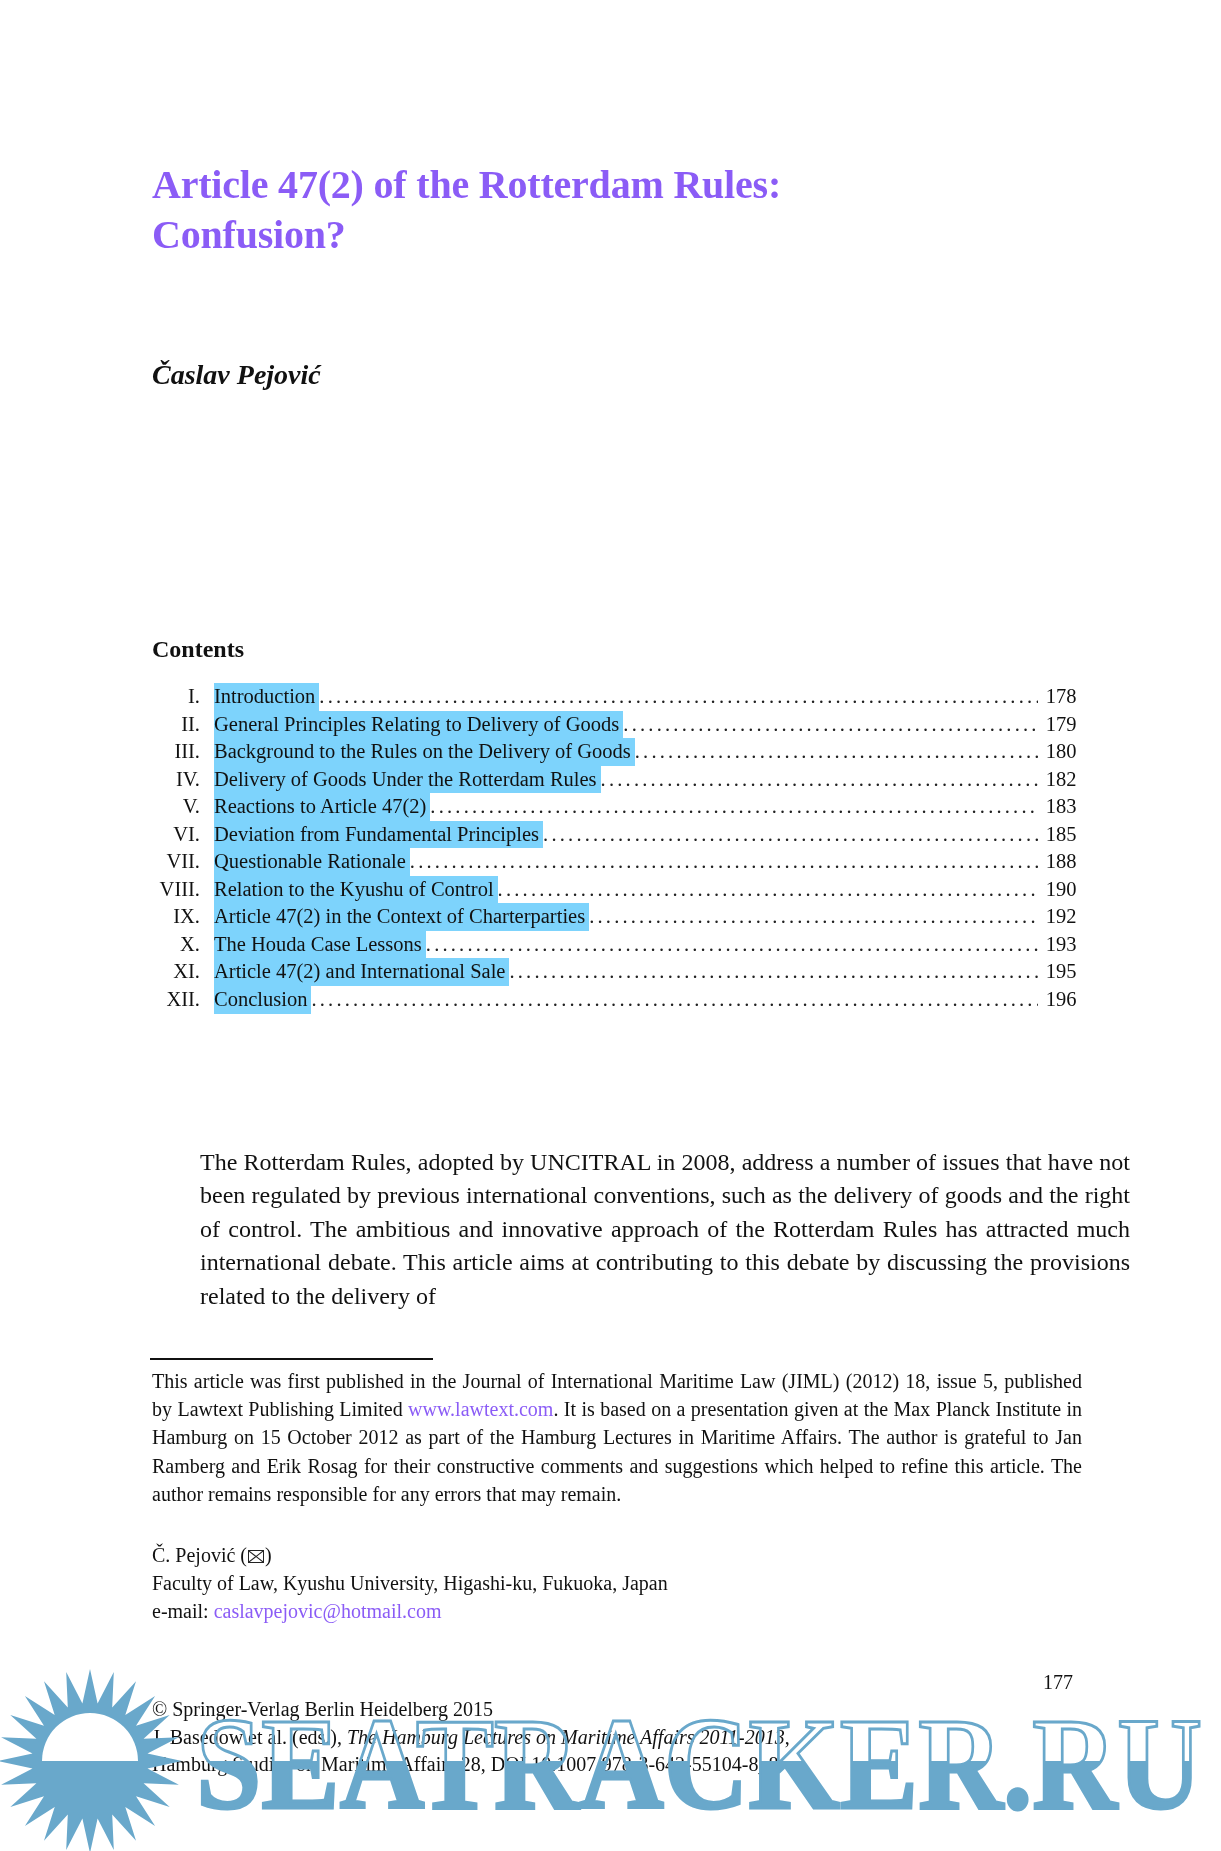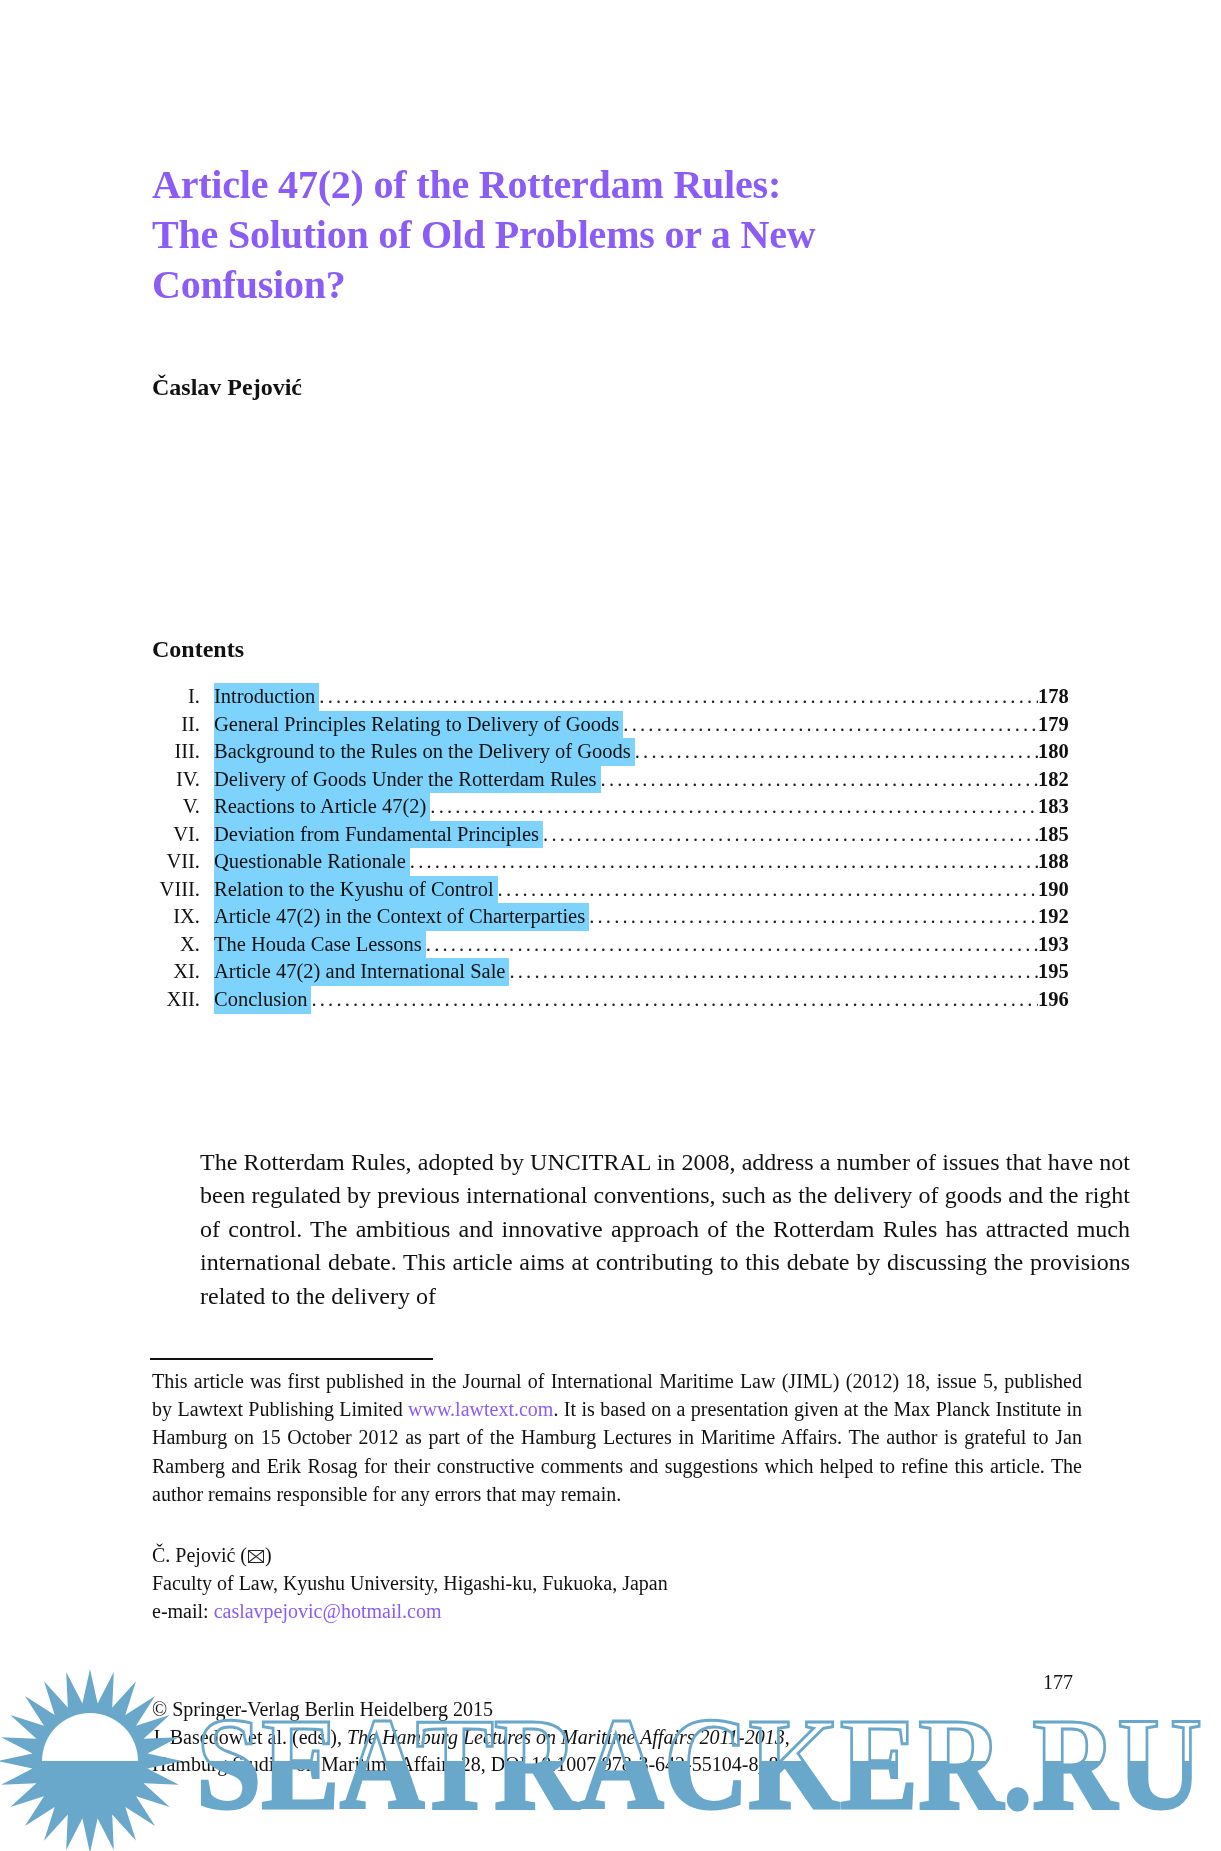--- a/index.html
+++ b/index.html
@@ -1,28 +1,28 @@
 <!DOCTYPE html>
 <html><head>
 <meta charset="utf-8">
 <style>
   html, body { margin: 0; padding: 0; background: #ffffff; }
   body { width: 1221px; height: 1851px; position: relative; overflow: hidden;
          font-family: "Liberation Serif", "DejaVu Serif", serif; color: #111; }
   .abs { position: absolute; }
   .title { left: 152px; top: 160px; width: 900px; font-weight: bold; font-size: 40px;
            line-height: 50px; letter-spacing: -0.2px; color: #8b5cf6; }
-  .author { left: 152px; top: 372px; font-weight: bold; font-size: 24px; line-height: 30px; }
+  .author { left: 152px; top: 360px; font-weight: bold; font-size: 28px; line-height: 30px; font-style: italic; }
   .contents-head { left: 152px; top: 634px; font-weight: bold; font-size: 24px; line-height: 30px; }
   .toc { left: 150px; top: 683px; width: 934px; font-size: 20.5px; }
   .toc-row { display: flex; align-items: baseline; height: 27.55px; line-height: 27.55px; }
   .toc-num { width: 50px; text-align: right; flex: 0 0 50px; }
   .toc-label { flex: 0 0 auto; margin-left: 14px; white-space: nowrap; background: #7dd3fc; padding-right: 4px; }
   .toc-dots { flex: 1 1 auto; overflow: hidden; white-space: nowrap; letter-spacing: 3.2px; color: #222; }
-  .toc-page { flex: 0 0 46px; text-align: left; font-weight: bold; }
+  .toc-page { flex: 0 0 46px; text-align: center; }
   .body-text { left: 152px; top: 1146px; width: 930px; font-size: 24px; line-height: 33.4px;
                text-align: justify; margin-left: 48px; }
   .fn-rule { left: 150px; top: 1358px; width: 283px; height: 0; border-top: 2px solid #111; }
   .footnote { left: 152px; top: 1367px; width: 930px; font-size: 20px; line-height: 28.2px;
               text-align: justify; }
   .link { color: #8b5cf6; }
   .contact { left: 152px; top: 1541px; font-size: 20px; line-height: 28px; }
   .footer { left: 152px; top: 1669px; font-size: 20px; line-height: 27.5px; width: 930px; margin-top: 27px; }
   .page-num { right: 148px; top: 1669px; font-size: 20px; line-height: 27.5px; }
   .italic { font-style: italic; }
@@ -32,21 +32,20 @@
                width: 20px; height: 0; border-top: 1.2px solid #222; }
   .mail-icon::before { transform: rotate(38deg); }
   .mail-icon::after { transform: rotate(-38deg); }
   .watermark { left: 0; top: 1660px; width: 1221px; height: 191px; pointer-events: none; }
 </style>
 </head>
 <body>
 
 <div class="abs title">
   <div>Article 47(2) of the Rotterdam Rules:</div>
-  <div>The Solution of Old Problems or a New</div>
   <div>Confusion?</div>
 </div>
 
 <div class="abs author">Časlav Pejović</div>
 
 <div class="abs contents-head">Contents</div>
 
 <div class="abs toc">
   <div class="toc-row">
     <span class="toc-num">I.</span>

